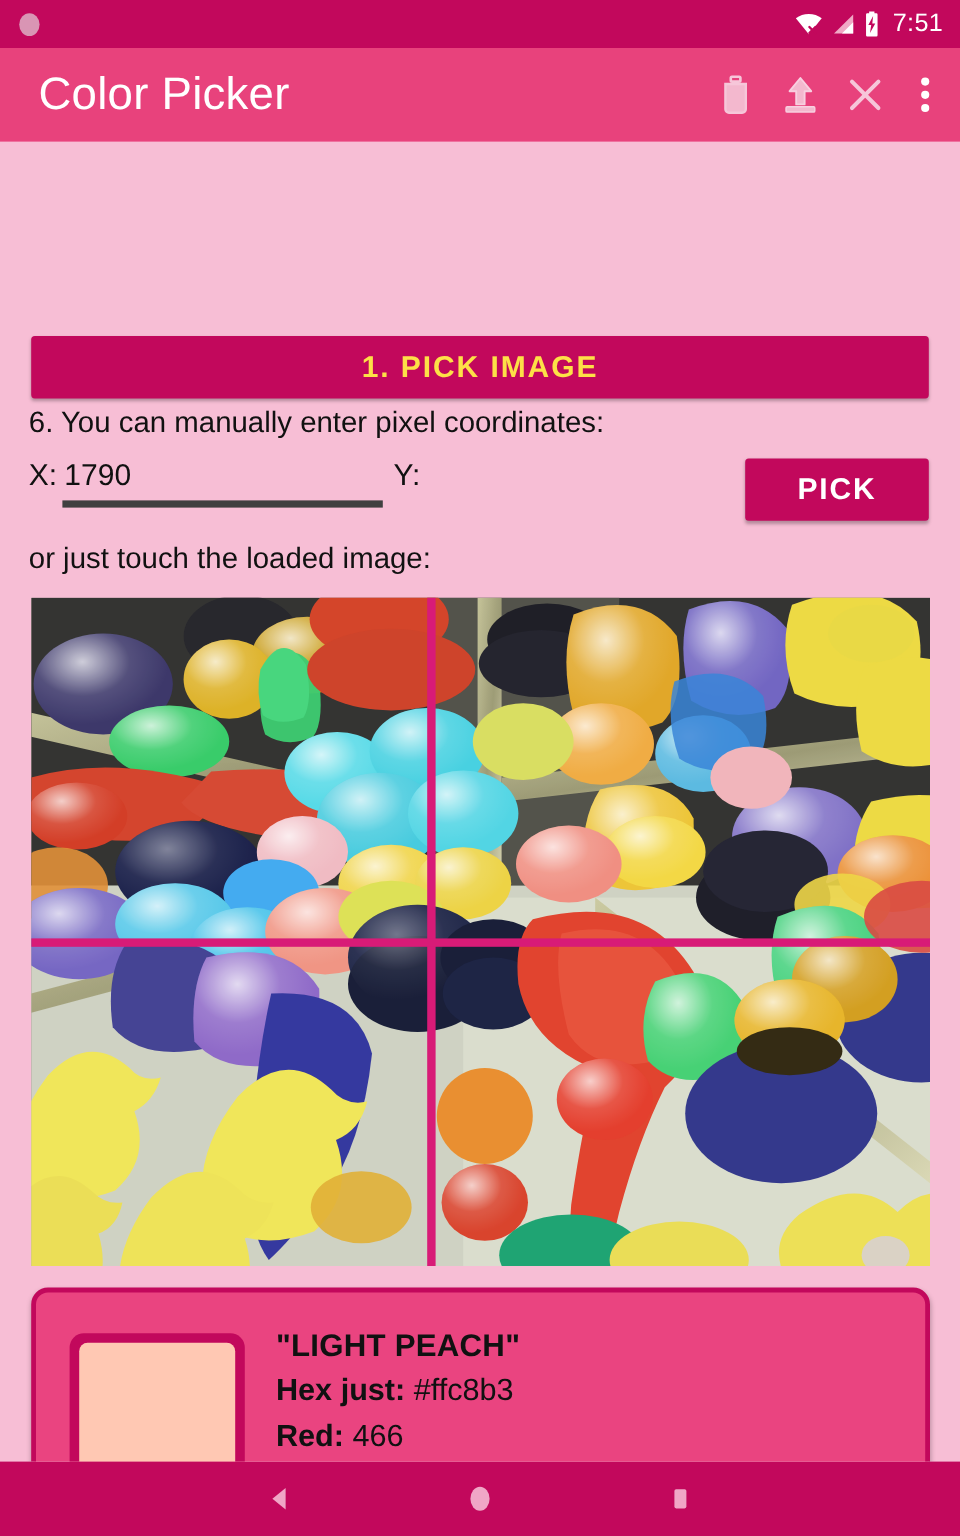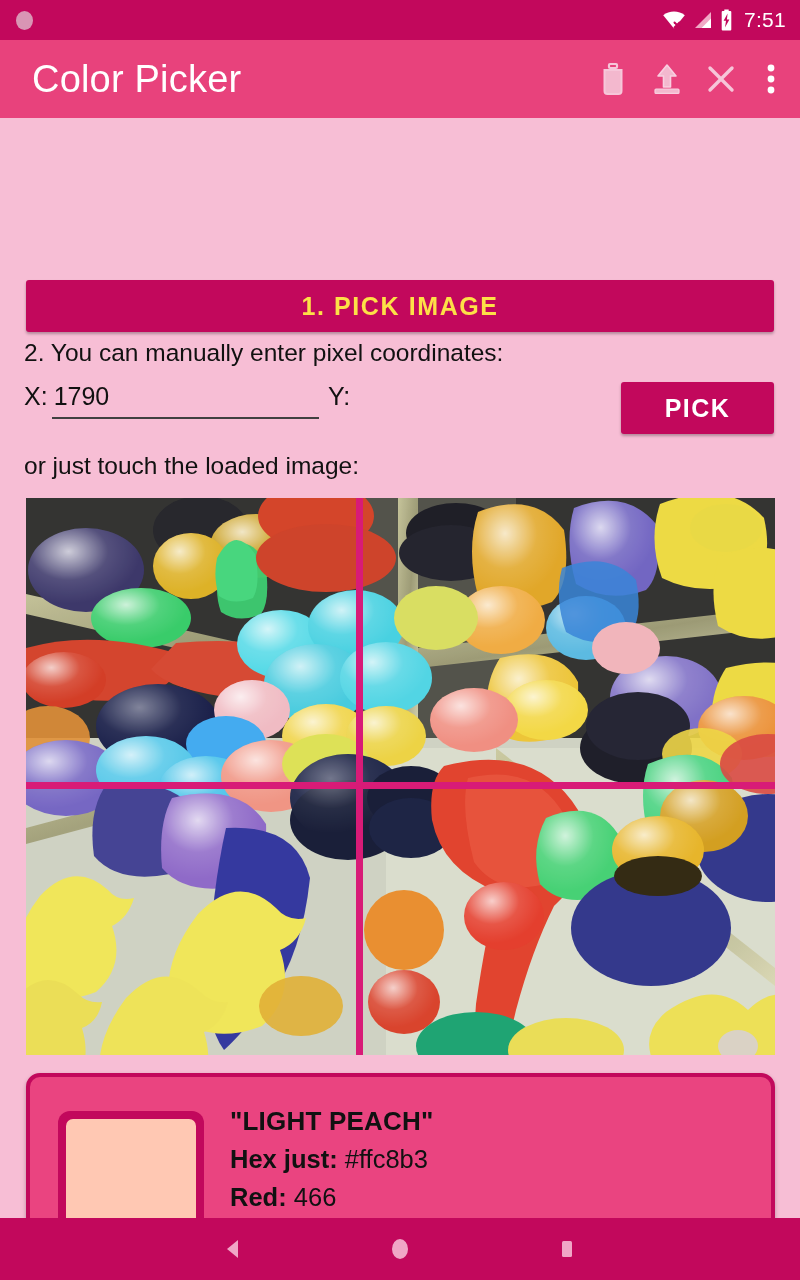--- a/index.html
+++ b/index.html
@@ -109,21 +109,21 @@
   .field-label {
     font-size: 25px; color: #111; padding-right: 4px;
   }
   .field-input {
     flex: 1 1 auto;
     font-family: "Liberation Sans", sans-serif;
     font-size: 25px;
     color: #111;
     background: transparent;
     border: none;
-    border-bottom: 2px solid #404040;
+    border-bottom: 6px solid #404040;
     outline: none;
     padding: 0 2px 6px 2px;
     width: 100%;
   }
   .apply-btn {
     position: absolute;
     right: 26px; top: 264px;
     width: 153px; height: 52px;
     background: #c2085c;
     border: none; border-radius: 3px;
@@ -281,21 +281,21 @@
         </span>
       </div>
 
     </div>
   </div>
 
   <div class="content">
 
     <button class="pick-btn">1. PICK IMAGE</button>
 
-    <div class="instr instr-1">2. You can manually enter pixel coordinates:</div>
+    <div class="instr instr-1">6. You can manually enter pixel coordinates:</div>
 
     <div class="coord-row">
       <div class="field field-x">
         <span class="field-label">X:</span>
         <input class="field-input" type="text" value="1790" style="">
       </div>
       <div class="field field-y">
         <span class="field-label">Y:</span>
       </div>
     </div>

